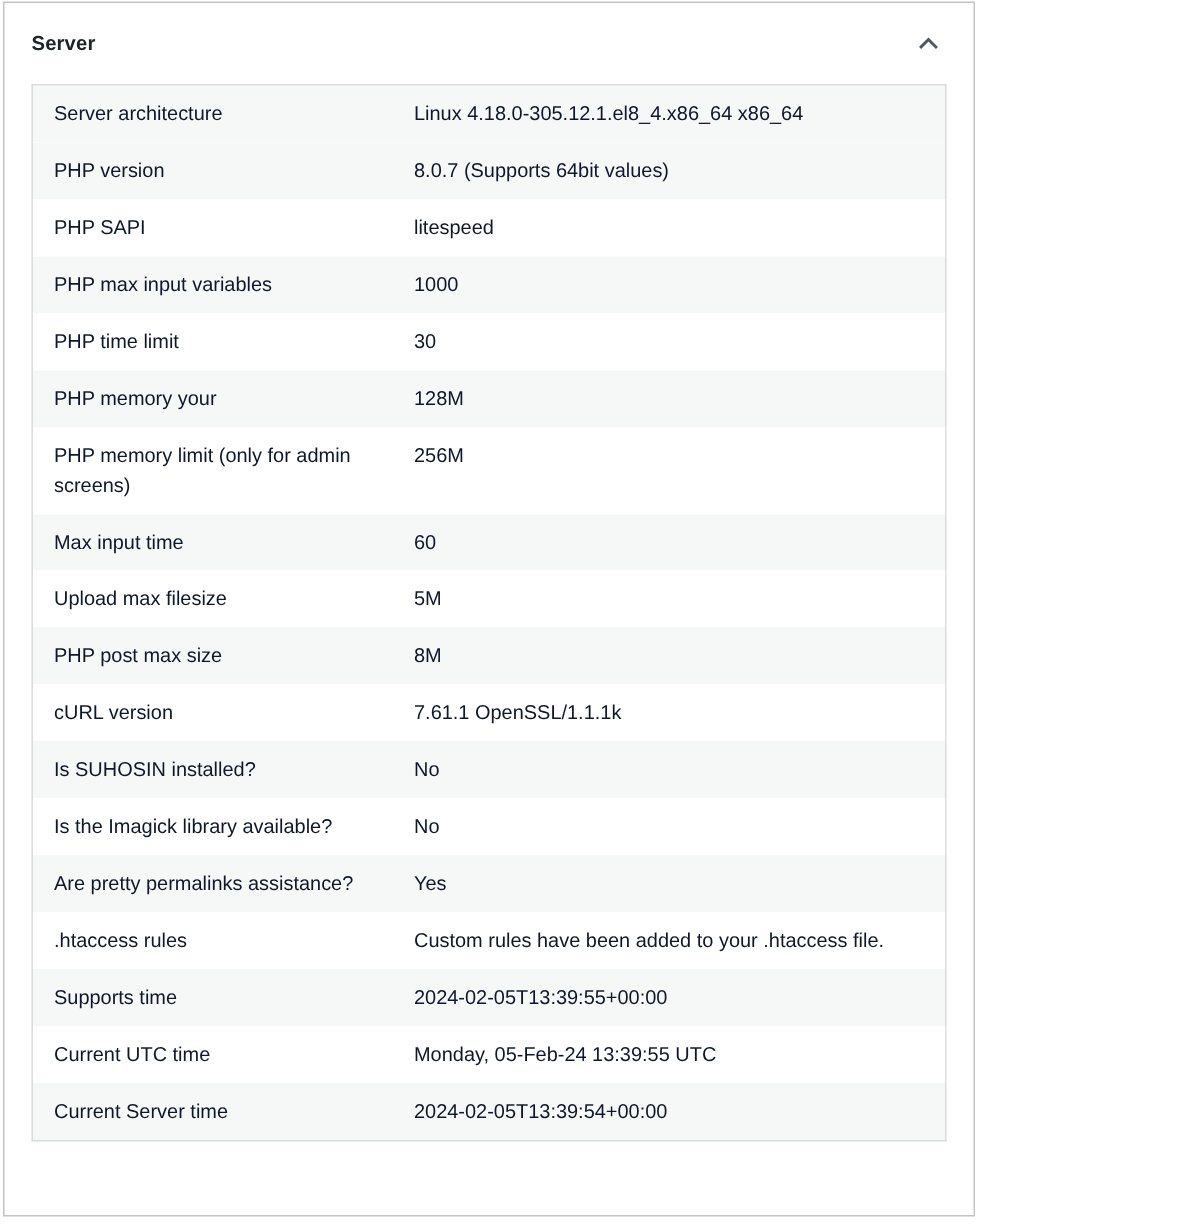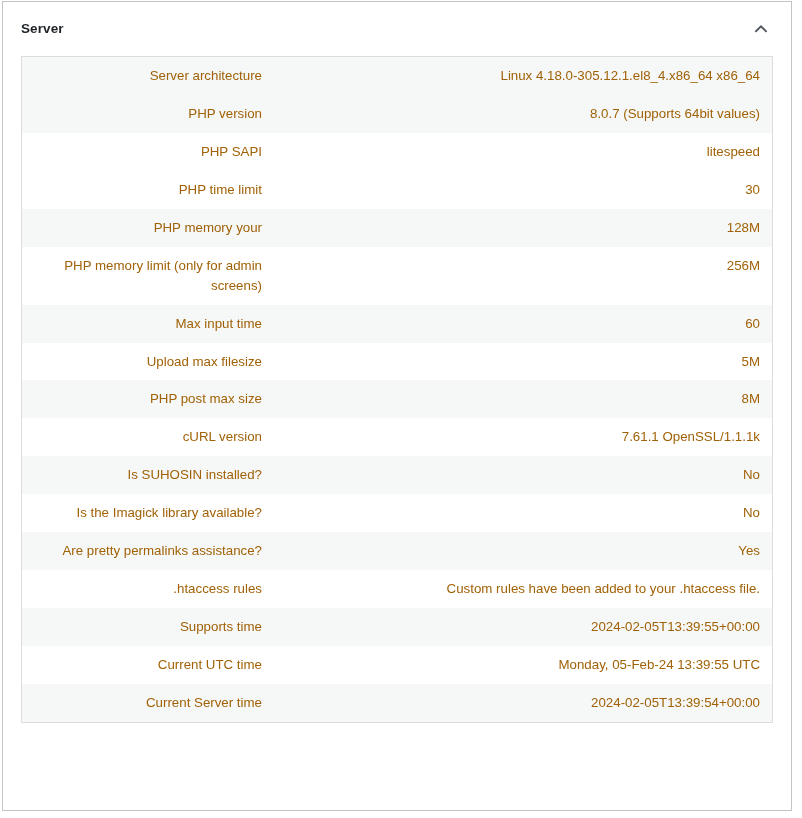--- a/index.html
+++ b/index.html
@@ -12,21 +12,21 @@
     height: 818px;
     font-family: "Liberation Sans", sans-serif;
     -webkit-font-smoothing: antialiased;
     overflow: hidden;
   }
 
   .panel {
     position: absolute;
     left: 2px;
     top: 1px;
-    width: 790px;
+    width: 648px;
     height: 810px;
     background: #ffffff;
     border: 1px solid #c3c4c7;
     box-sizing: border-box;
   }
 
   .panel-header {
     position: relative;
     height: 54px;
     padding: 0 18px;
@@ -79,28 +79,27 @@
     border: 1px solid #dcdcde;
     table-layout: fixed;
     background: #fff;
   }
 
   .info-table tr { background: #ffffff; }
   .info-table tr.striped { background: #f6f7f7; }
 
   .info-table td {
     font-size: 13.3px;
-    color: #a16207;
+    color: #0f172a;
     line-height: 1.5;
     padding: 9px 12px;
     vertical-align: top;
     word-wrap: break-word;
     overflow-wrap: break-word;
     border: 0;
-    text-align: right;
   }
 
   .info-table td.label {
     width: 226px;
     padding-left: 14px;
   }
 
   .info-table td.value {
     padding-left: 2px;
   }
@@ -128,20 +127,24 @@
             <td class="value">Linux 4.18.0-305.12.1.el8_4.x86_64 x86_64</td>
           </tr>
           <tr class="striped">
             <td class="label">PHP version</td>
             <td class="value">8.0.7 (Supports 64bit values)</td>
           </tr>
           <tr>
             <td class="label">PHP SAPI</td>
             <td class="value">litespeed</td>
           </tr>
+          <tr class="striped">
+            <td class="label">PHP max input variables</td>
+            <td class="value">1000</td>
+          </tr>
           <tr>
             <td class="label">PHP time limit</td>
             <td class="value">30</td>
           </tr>
           <tr class="striped">
             <td class="label">PHP memory your</td>
             <td class="value">128M</td>
           </tr>
           <tr>
             <td class="label">PHP memory limit (only for admin screens)</td>

